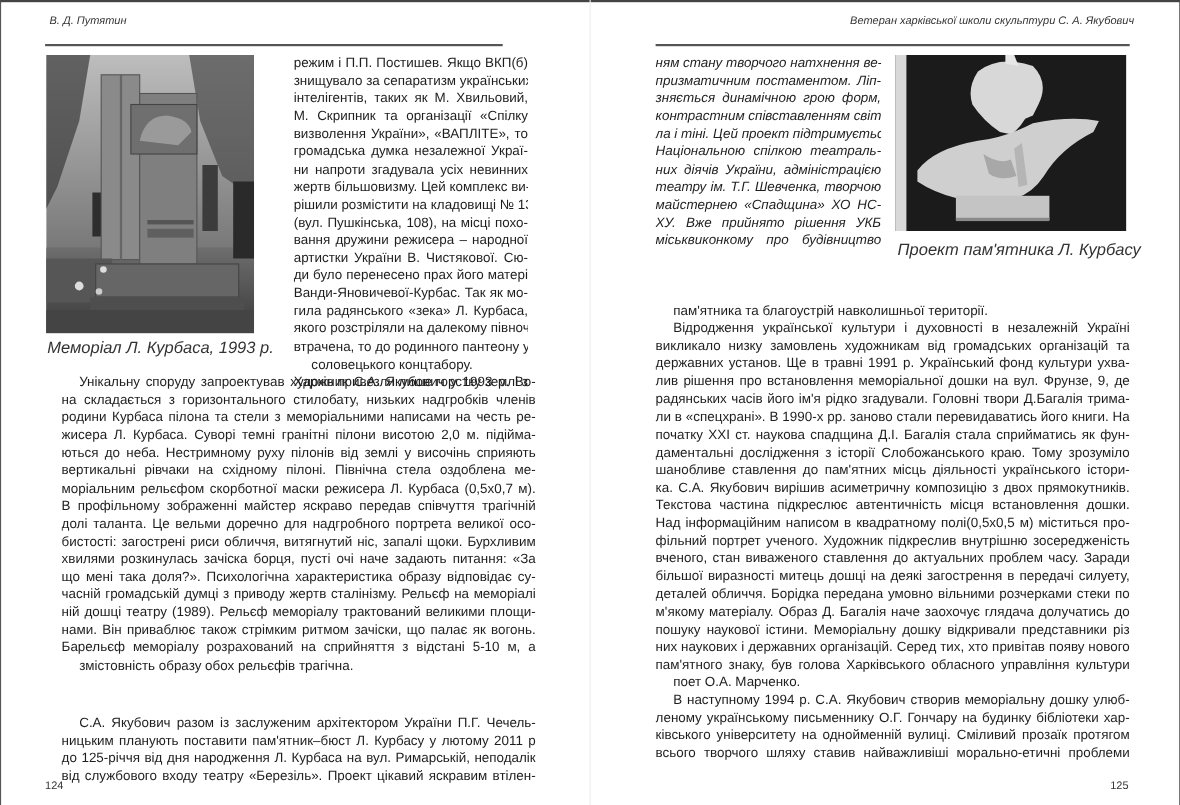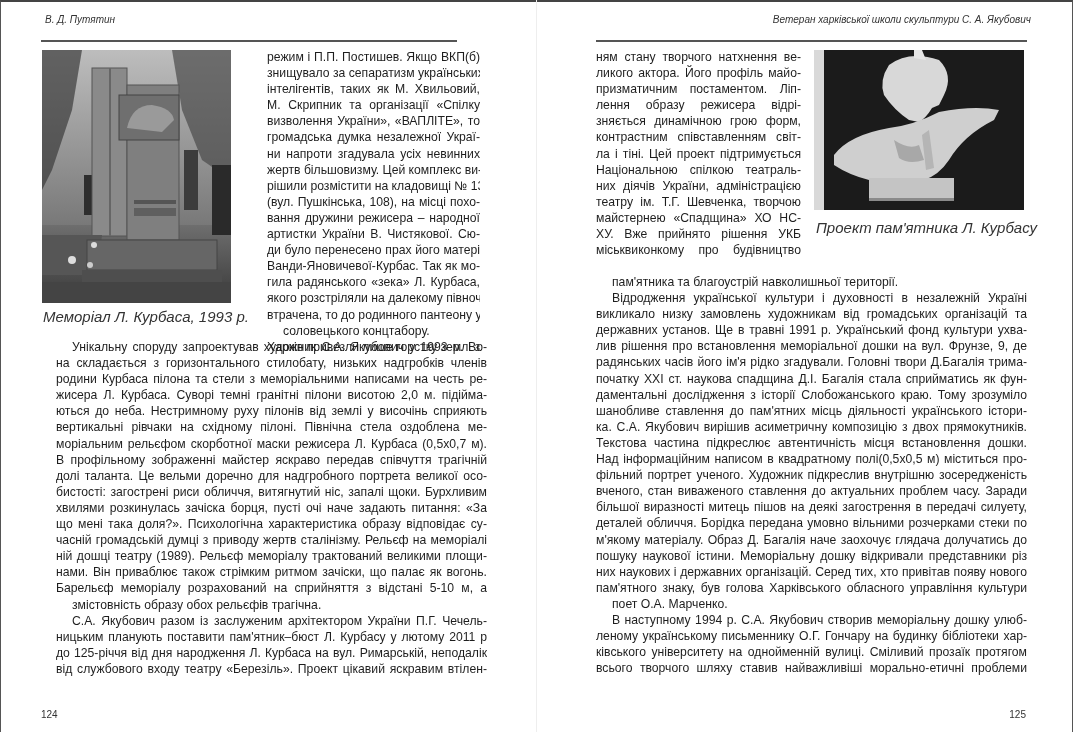--- a/index.html
+++ b/index.html
@@ -101,21 +101,21 @@
         <span class="line">бистості: загострені риси обличчя, витягнутий ніс, запалі щоки. Бурхливим</span>
         <span class="line">хвилями розкинулась зачіска борця, пусті очі наче задають питання: «За</span>
         <span class="line">що мені така доля?». Психологічна характеристика образу відповідає су-</span>
         <span class="line">часній громадській думці з приводу жертв сталінізму. Рельєф на меморіалі</span>
         <span class="line">ній дошці театру (1989). Рельєф меморіалу трактований великими площи-</span>
         <span class="line">нами. Він приваблює також стрімким ритмом зачіски, що палає як вогонь.</span>
         <span class="line">Барельєф меморіалу розрахований на сприйняття з відстані 5-10 м, а</span>
         <span class="line last">змістовність образу обох рельєфів трагічна.</span>
       </div>
       <div>
-        <span class="line" style="text-indent: 16px;">С.А. Якубович разом із заслуженим архітектором України П.Г. Чечель-</span>
+        <span class="line" style="text-indent: 16px; margin-top: 36px;">С.А. Якубович разом із заслуженим архітектором України П.Г. Чечель-</span>
         <span class="line">ницьким планують поставити пам'ятник–бюст Л. Курбасу у лютому 2011 р</span>
         <span class="line">до 125-річчя від дня народження Л. Курбаса на вул. Римарській, неподалік</span>
         <span class="line">від службового входу театру «Березіль». Проект цікавий яскравим втілен-</span>
       </div>
     </div>
 
   <div class="page-num" style="left:41px;">124</div>
 </div>
 
 <div>
@@ -130,54 +130,53 @@
       <path d="M100 0 L108 0 L112 10 L100 8 Z" fill="#e6e6e6"></path>
       <path d="M20 105 Q35 85 75 78 Q100 75 125 62 Q160 55 185 60 L180 70 Q150 85 135 110 Q125 125 110 130 L55 130 Q35 125 20 115 Z" fill="#cfcfcf"></path>
       <path d="M80 90 Q95 100 105 95 L110 110 Q95 115 85 108 Z" fill="#a8a8a8"></path>
       <path d="M115 80 L120 118 L112 120 L108 85 Z" fill="#b5b5b5"></path>
       <rect x="55" y="128" width="85" height="22" fill="#c4c4c4"></rect>
       <rect x="55" y="148" width="85" height="3" fill="#8a8a8a"></rect>
     </svg>
   </div>
   <div class="caption" style="left:816px; top:219px;">Проект пам'ятника Л. Курбасу</div>
 
-  <div class="col" id="right-wrap" style="left:596px; top:49px; width:205px;">
+  <div class="col" id="right-wrap" style="left:596px; top:49px; width:205px;font-style:italic;">
       <span class="line">ням стану творчого натхнення ве-</span>
-      <span class="line">ликого актора. Його профіль майо-</span>
       <span class="line">призматичним постаментом. Ліп-</span>
-      <span class="line">лення образу режисера відрі-</span>
       <span class="line">зняється динамічною грою форм,</span>
       <span class="line">контрастним співставленням світ-</span>
       <span class="line">ла і тіні. Цей проект підтримується</span>
       <span class="line">Національною спілкою театраль-</span>
       <span class="line">них діячів України, адміністрацією</span>
       <span class="line">театру ім. Т.Г. Шевченка, творчою</span>
       <span class="line">майстернею «Спадщина» ХО НС-</span>
       <span class="line">ХУ. Вже прийнято рішення УКБ</span>
       <span class="line">міськвиконкому про будівництво</span>
     </div>
   <div class="col" id="right-main" style="left:596px; top:274px; width:431px;">
       <div>
         <span class="line last">пам'ятника та благоустрій навколишньої території.</span>
       </div>
       <div>
         <span class="line" style="text-indent: 16px;">Відродження української культури і духовності в незалежній Україні</span>
         <span class="line">викликало низку замовлень художникам від громадських організацій та</span>
         <span class="line">державних установ. Ще в травні 1991 р. Український фонд культури ухва-</span>
         <span class="line">лив рішення про встановлення меморіальної дошки на вул. Фрунзе, 9, де</span>
         <span class="line">радянських часів його ім'я рідко згадували. Головні твори Д.Багалія трима-</span>
+        <span class="line">ли в «спецхрані». В 1990-х рр. заново стали перевидаватись його книги. На</span>
         <span class="line">початку XXI ст. наукова спадщина Д.І. Багалія стала сприйматись як фун-</span>
         <span class="line">даментальні дослідження з історії Слобожанського краю. Тому зрозуміло</span>
         <span class="line">шанобливе ставлення до пам'ятних місць діяльності українського істори-</span>
         <span class="line">ка. С.А. Якубович вирішив асиметричну композицію з двох прямокутників.</span>
         <span class="line">Текстова частина підкреслює автентичність місця встановлення дошки.</span>
         <span class="line">Над інформаційним написом в квадратному полі(0,5х0,5 м) міститься про-</span>
         <span class="line">фільний портрет ученого. Художник підкреслив внутрішню зосередженість</span>
         <span class="line">вченого, стан виваженого ставлення до актуальних проблем часу. Заради</span>
-        <span class="line">більшої виразності митець пішов на деякі загострення в передачі силуету,</span>
+        <span class="line">більшої виразності митець дошці на деякі загострення в передачі силуету,</span>
         <span class="line">деталей обличчя. Борідка передана умовно вільними розчерками стеки по</span>
         <span class="line">м'якому матеріалу. Образ Д. Багалія наче заохочує глядача долучатись до</span>
         <span class="line">пошуку наукової істини. Меморіальну дошку відкривали представники різ</span>
         <span class="line">них наукових і державних організацій. Серед тих, хто привітав появу нового</span>
         <span class="line">пам'ятного знаку, був голова Харківського обласного управління культури</span>
         <span class="line last">поет О.А. Марченко.</span>
       </div>
       <div>
         <span class="line" style="text-indent: 16px;">В наступному 1994 р. С.А. Якубович створив меморіальну дошку улюб-</span>
         <span class="line">леному українському письменнику О.Г. Гончару на будинку бібліотеки хар-</span>

